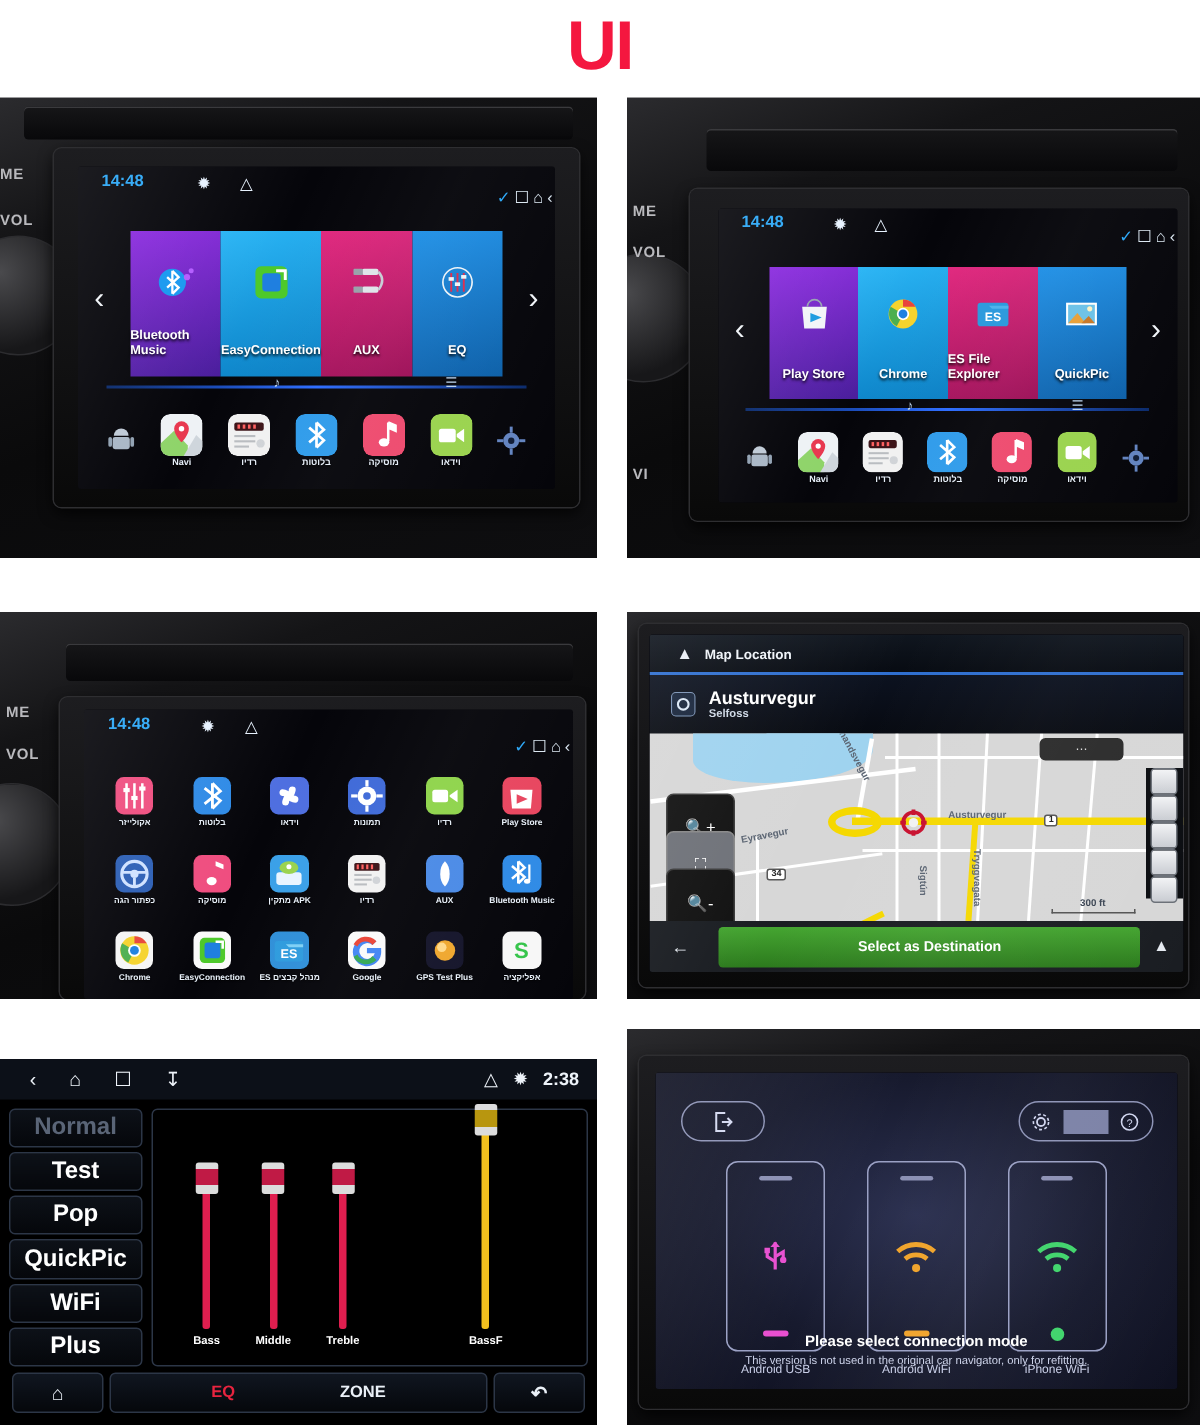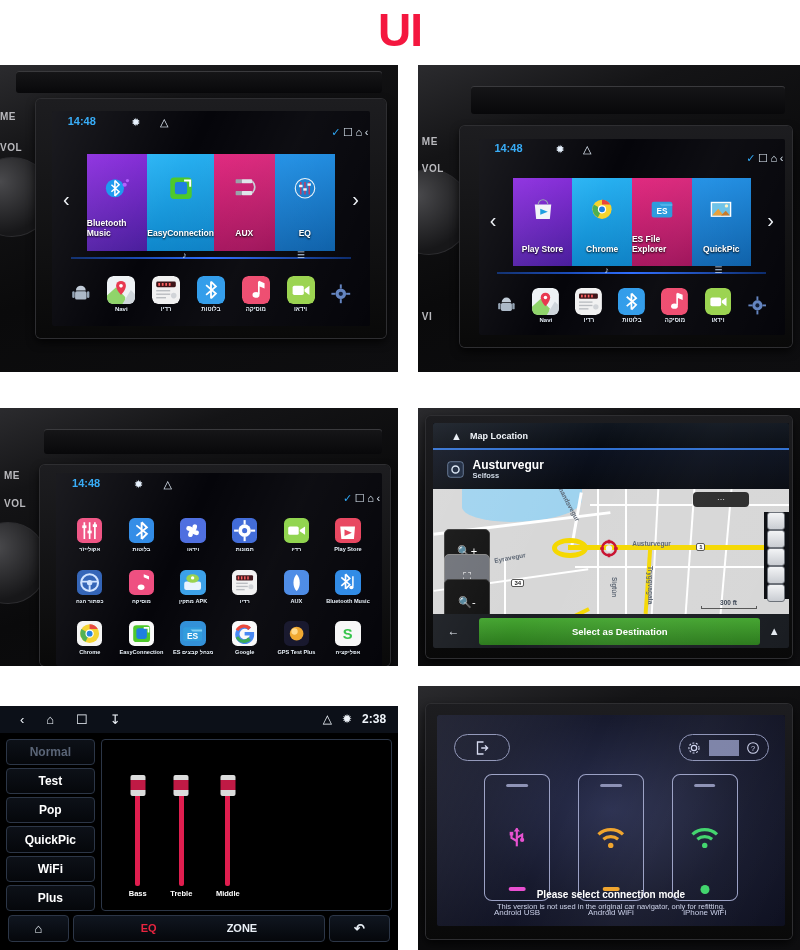--- a/index.html
+++ b/index.html
@@ -148,21 +148,21 @@
   .eq-top { height:11%; background:#0c1018; display:flex; align-items:center; position:relative; }
   .eq-top .lefticons { position:absolute; left:5%; display:flex; gap:22px; color:#eef3f9; font-size:13px; }
   .eq-top .righticons { position:absolute; right:3%; display:flex; gap:10px; align-items:center; }
   .eq-top .righticons span { color:#eef3f9; font-size:12px; }
   .eq-top .tclock { color:#2aa7f7; font-size:15px; font-weight:bold; }
   .eq-body { flex:1; display:flex; padding:1.5% 1.5% 0 1.5%; gap:1.5%; }
   .presets { width:23%; display:flex; flex-direction:column; gap:3px; }
   .preset { flex:1; border:1px solid #2c3647; border-radius:4px;
             background:linear-gradient(180deg,#0d1118,#05070b);
             display:flex; align-items:center; justify-content:center;
-            color:#fff; font-size:12px; font-weight:bold; }
+            color:#fff; font-size:16px; font-weight:bold; }
   .preset.dim { color:#5a6577; }
   .eq-graph { flex:1; border:1px solid #2c3647; border-radius:4px; background:#000;
               display:flex; align-items:flex-end; padding:2% 4% 3% 4%; }
   .sl { display:flex; flex-direction:column; align-items:center; justify-content:flex-end;
         height:100%; position:relative; }
   .sl .track { width:5px; border-radius:2px; }
   .sl .cap { position:absolute; width:15px; height:21px; border-radius:2px; left:50%;
              transform:translateX(-50%); }
   .sl .nm { color:#fff; font-size:7.5px; font-weight:bold; margin-top:3px; }
   .eq-bottom { height:16%; display:flex; gap:4px; padding:1% 2% 2% 2%; }
@@ -827,30 +827,35 @@
       <div class="eq-graph">
         <div style="display:flex;align-items:flex-end;justify-content:space-around;width:52%;height:100%;">
           <div class="sl">
             <div class="track" style="height:62%;background:#e01e4f;"></div>
             <div class="cap" style="bottom:calc(62% + 9px);background:linear-gradient(180deg,#dcdcdc 0 22%,#c01a45 22% 72%,#dcdcdc 72% 100%);"></div>
             <div class="nm">Bass</div>
           </div>
           <div class="sl">
             <div class="track" style="height:62%;background:#e01e4f;"></div>
             <div class="cap" style="bottom:calc(62% + 9px);background:linear-gradient(180deg,#dcdcdc 0 22%,#c01a45 22% 72%,#dcdcdc 72% 100%);"></div>
-            <div class="nm">Treble</div>
+            <div class="nm">Middle</div>
           </div>
           <div class="sl">
             <div class="track" style="height:62%;background:#e01e4f;"></div>
             <div class="cap" style="bottom:calc(62% + 9px);background:linear-gradient(180deg,#dcdcdc 0 22%,#c01a45 22% 72%,#dcdcdc 72% 100%);"></div>
-            <div class="nm">Middle</div>
+            <div class="nm">Treble</div>
           </div>
         </div>
         <div style="width:8%;"></div>
         <div style="display:flex;align-items:flex-end;justify-content:space-around;width:40%;height:100%;">
+          <div class="sl">
+            <div class="track" style="height:88%;background:#f2c01e;"></div>
+            <div class="cap" style="bottom:calc(88% + 9px);background:linear-gradient(180deg,#dcdcdc 0 20%,#b8960f 20% 74%,#dcdcdc 74% 100%);"></div>
+            <div class="nm">BassF</div>
+          </div>
         </div>
       </div>
     </div>
 
     <div class="eq-bottom">
       <div class="eqbtn sq">⌂</div>
       <div class="eqbtn wide">
         <span class="eqred">EQ</span>
         <span>ZONE</span>
       </div>

